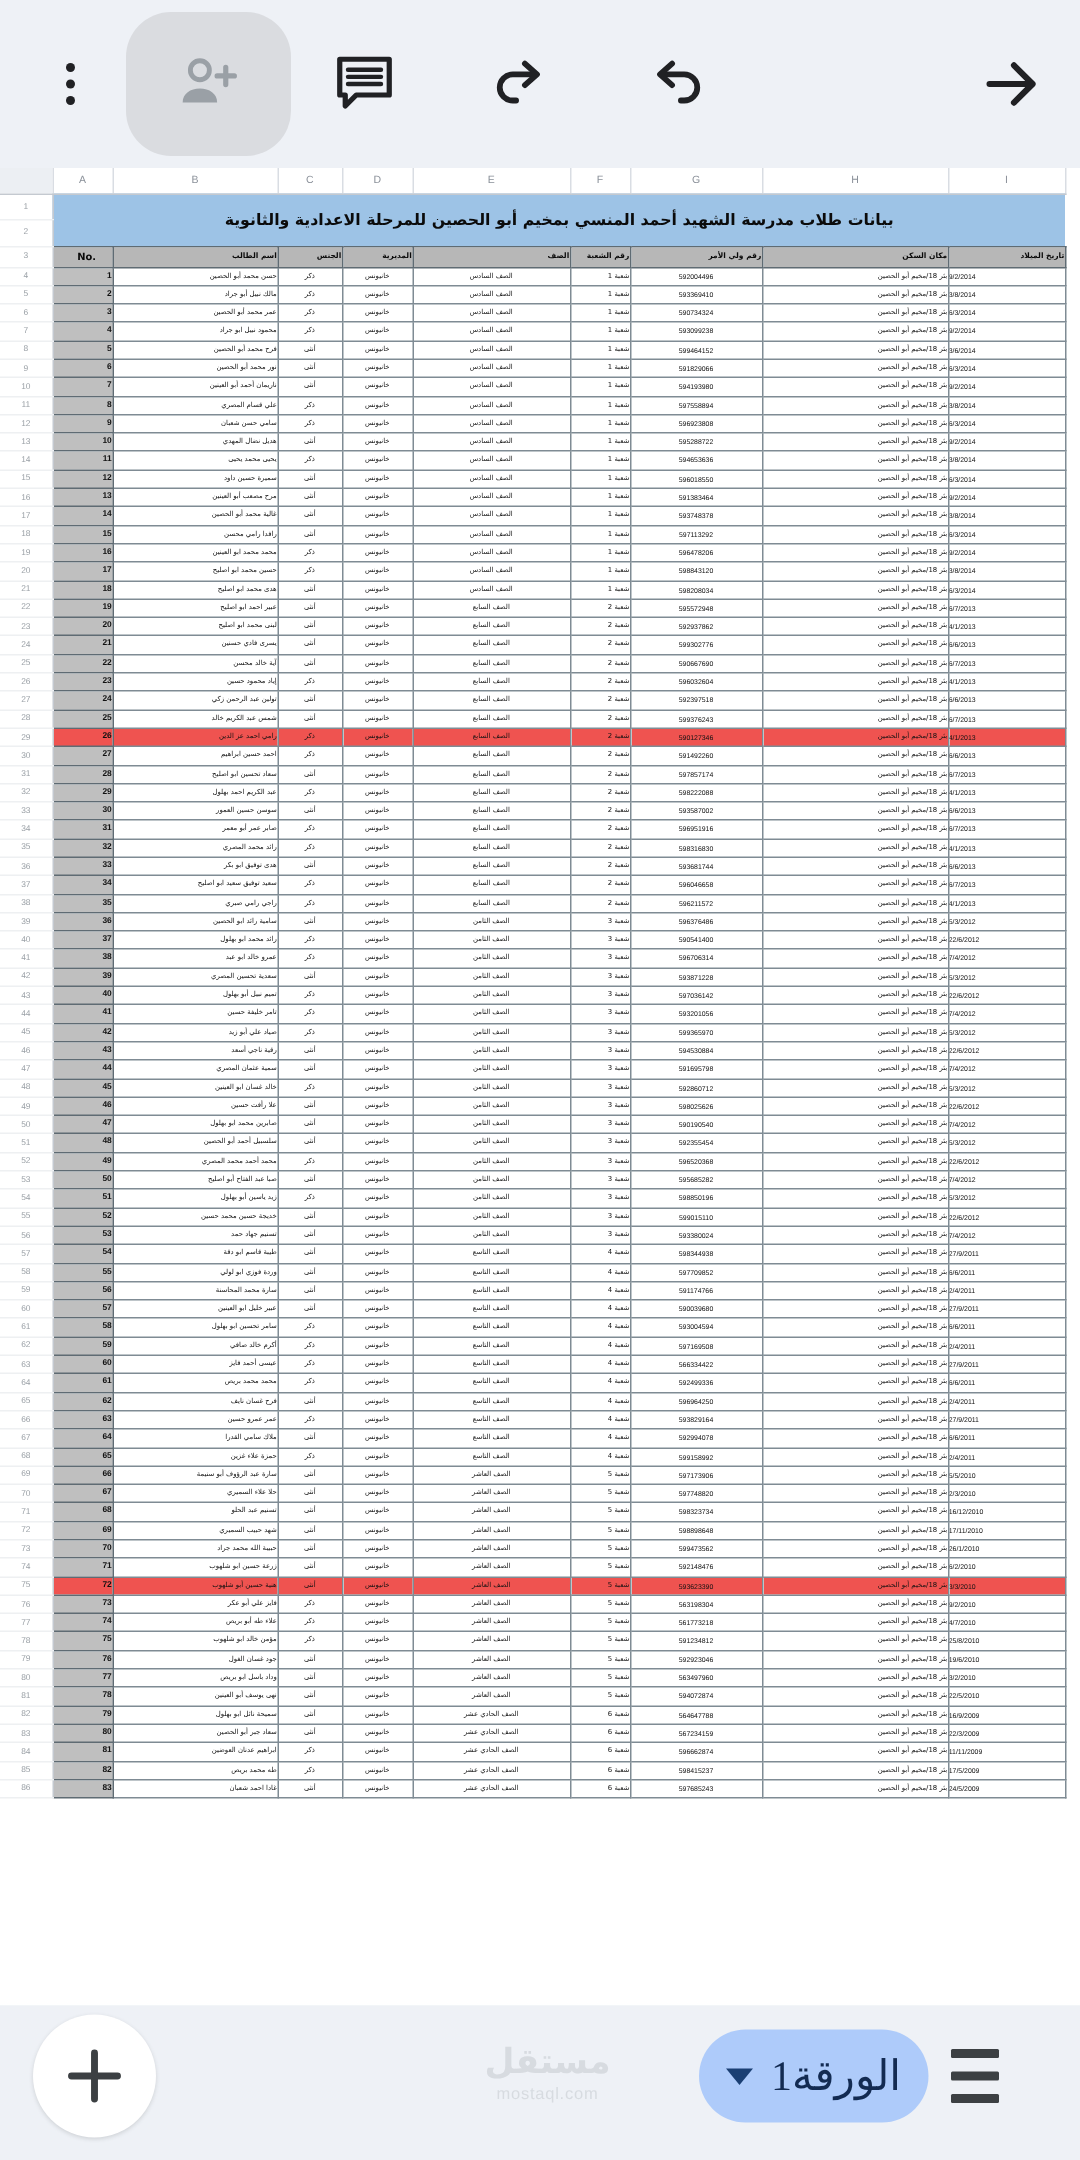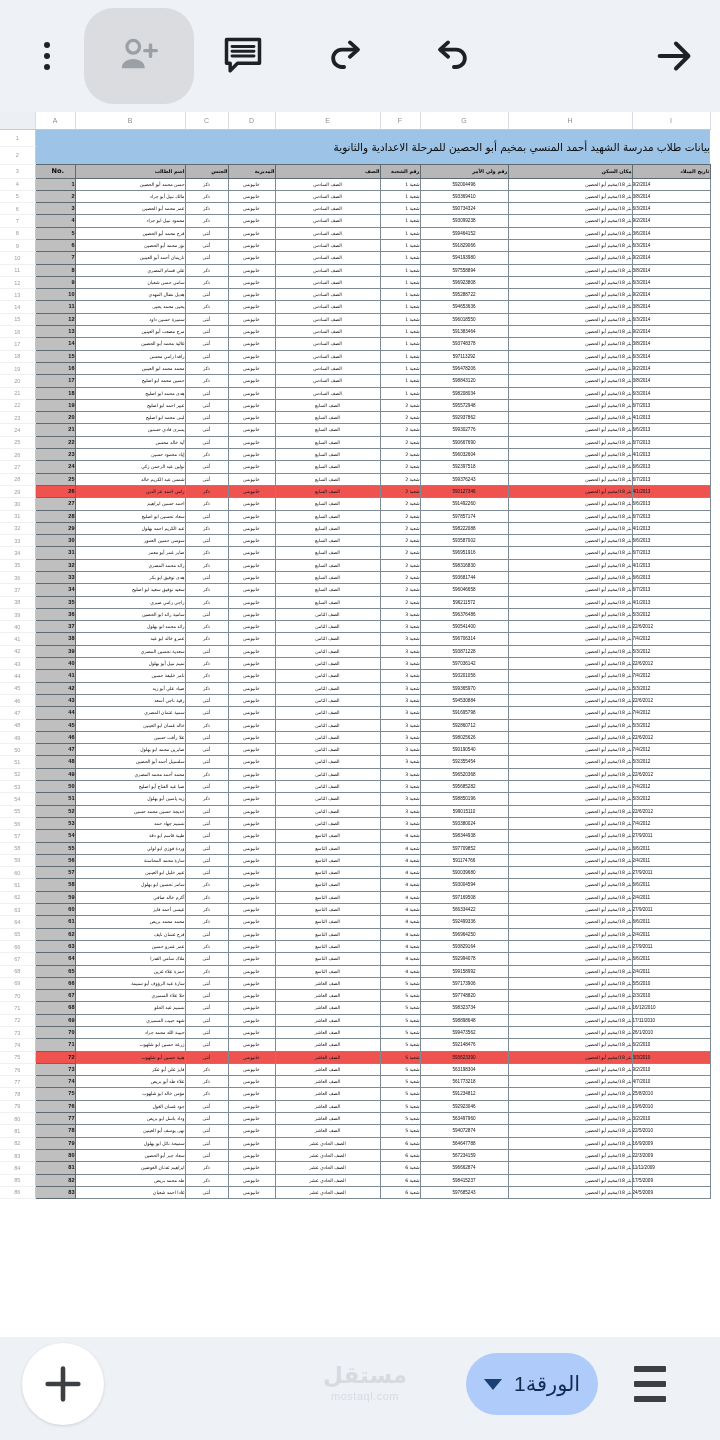--- a/index.html
+++ b/index.html
@@ -106,23 +106,23 @@
   .ctr { text-align: center; }
 
   
   td.banner {
     background: #9dc3e6;
     border: none;
     height: 17px;
   }
   .banner-txt {
     direction: rtl;
-    text-align: right;
+    text-align: center;
     font-size: 10.5px;
-    font-weight: normal;
+    font-weight: bold;
     color: #0b0b0b;
     font-family: "DejaVu Sans", sans-serif;
     line-height: 34px;
     white-space: nowrap;
     border-radius: 13px;
   }
 
   
   td.hdr {
     background: #b7b7b7;
@@ -194,23 +194,23 @@
     padding: 0 18px;
     border-radius: 31px;
     background: #aecbfa;
     color: #132b52;
     display: flex; align-items: center; justify-content: center;
     gap: 12px;
     border: none;
     direction: rtl;
   }
   .sheet-tab .label {
-    font-size: 21px;
+    font-size: 28px;
     direction: rtl;
-    font-family: Liberation Sans, sans-serif;
+    font-family: Liberation Serif, serif;
     white-space: nowrap;
   }
   .caret {
     width: 0; height: 0;
     border-left: 9px solid transparent;
     border-right: 9px solid transparent;
     border-top: 11px solid #1a3f73;
   }
   .hamburger {
     position: absolute;

